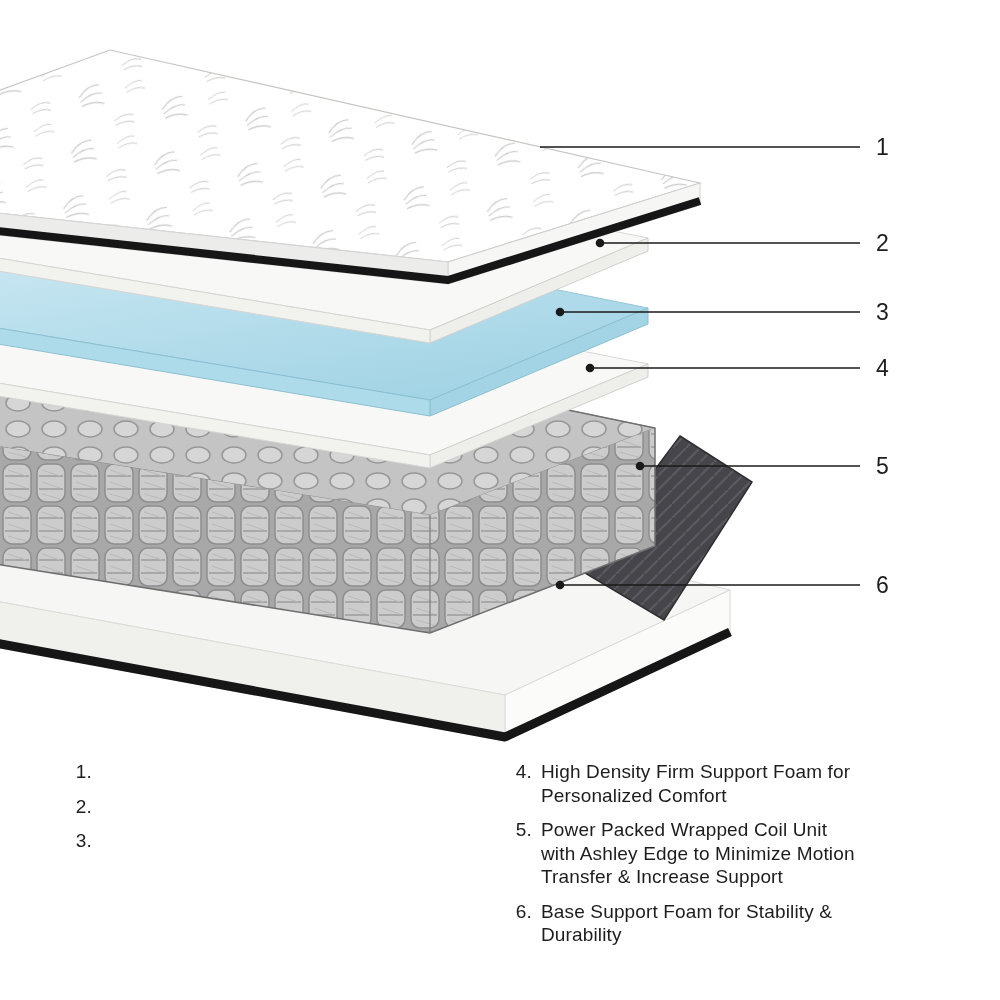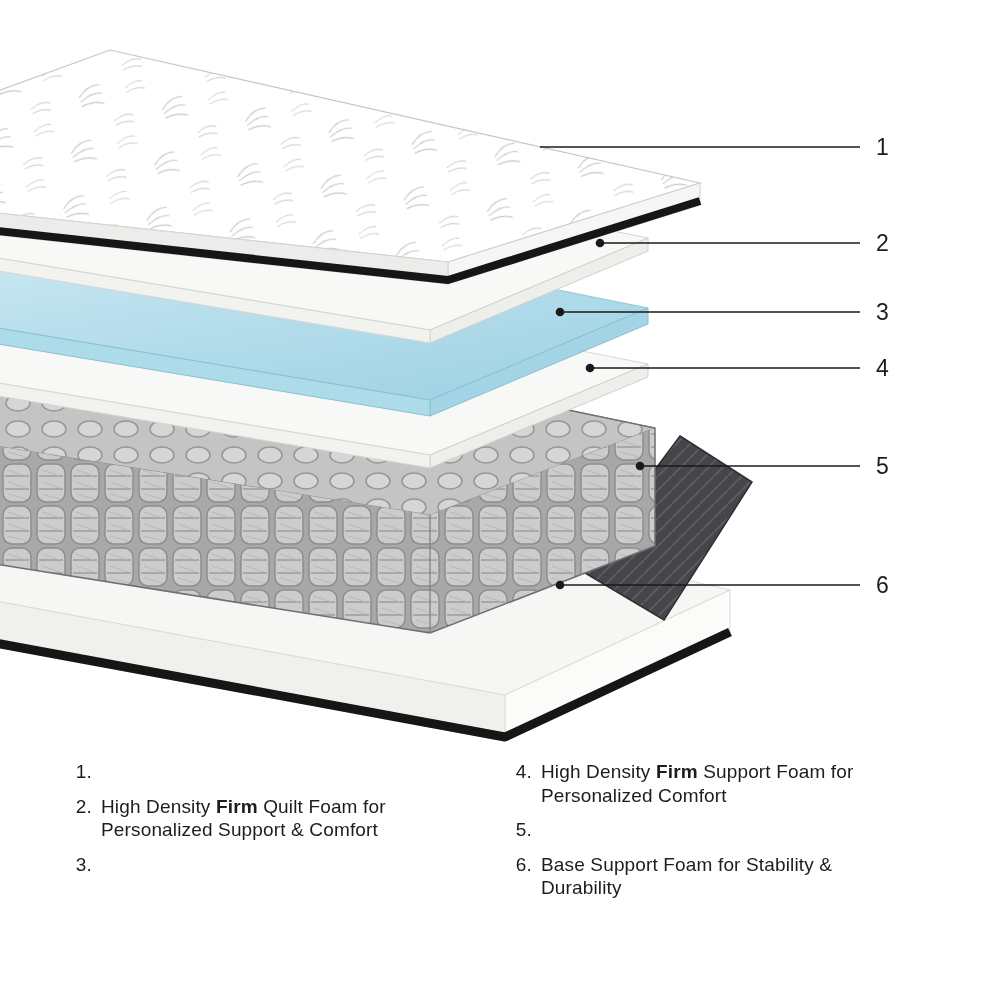--- a/index.html
+++ b/index.html
@@ -13,21 +13,21 @@
     position:absolute;top:760px;left:62px;right:0;
     display:flex;gap:40px;
   }
   .legend-col{display:flex;flex-direction:column;gap:11px;width:400px;}
   .legend-item{
     display:flex;align-items:flex-start;
     color:#1d1d1d;font-size:19px;line-height:1.24;letter-spacing:0.15px;
   }
   .legend-num{flex:0 0 30px;width:30px;text-align:right;margin-right:9px;}
   .legend-text{display:block;max-width:320px;}
-  .legend-text .b{font-weight:bold;}
+  .legend-text .b{font-weight:normal;}
 </style>
 </head>
 <body>
 
 <div class="page">
 
   <svg width="1000" height="760" viewBox="0 0 1000 760" xmlns="http://www.w3.org/2000/svg">
     <defs>
       <pattern id="quilt" width="84" height="56" patternUnits="userSpaceOnUse" patternTransform="rotate(8)">
         <rect width="84" height="56" fill="#ffffff"></rect>
@@ -120,33 +120,33 @@
       </g>
   </svg>
 
   <div class="legend">
     <div class="legend-col" id="legend-col-0">
         <div class="legend-item">
           <span class="legend-num">1.</span>
         </div>
         <div class="legend-item">
           <span class="legend-num">2.</span>
-          <span class="legend-text"><span>High Density </span><span class="b">Firm</span><span> Quilt Foam for Personalized Support &amp; Comfort</span></span>
         </div>
         <div class="legend-item">
           <span class="legend-num">3.</span>
         </div>
       </div>
     <div class="legend-col" id="legend-col-1">
         <div class="legend-item">
           <span class="legend-num">4.</span>
           <span class="legend-text"><span>High Density </span><span class="b">Firm</span><span> Support Foam for Personalized Comfort</span></span>
         </div>
         <div class="legend-item">
           <span class="legend-num">5.</span>
+          <span class="legend-text"><span>Power Packed Wrapped Coil Unit with Ashley Edge to Minimize Motion Transfer &amp; Increase Support</span></span>
         </div>
         <div class="legend-item">
           <span class="legend-num">6.</span>
           <span class="legend-text"><span>Base Support Foam for Stability &amp; Durability</span></span>
         </div>
       </div>
   </div>
 
 </div>
 

